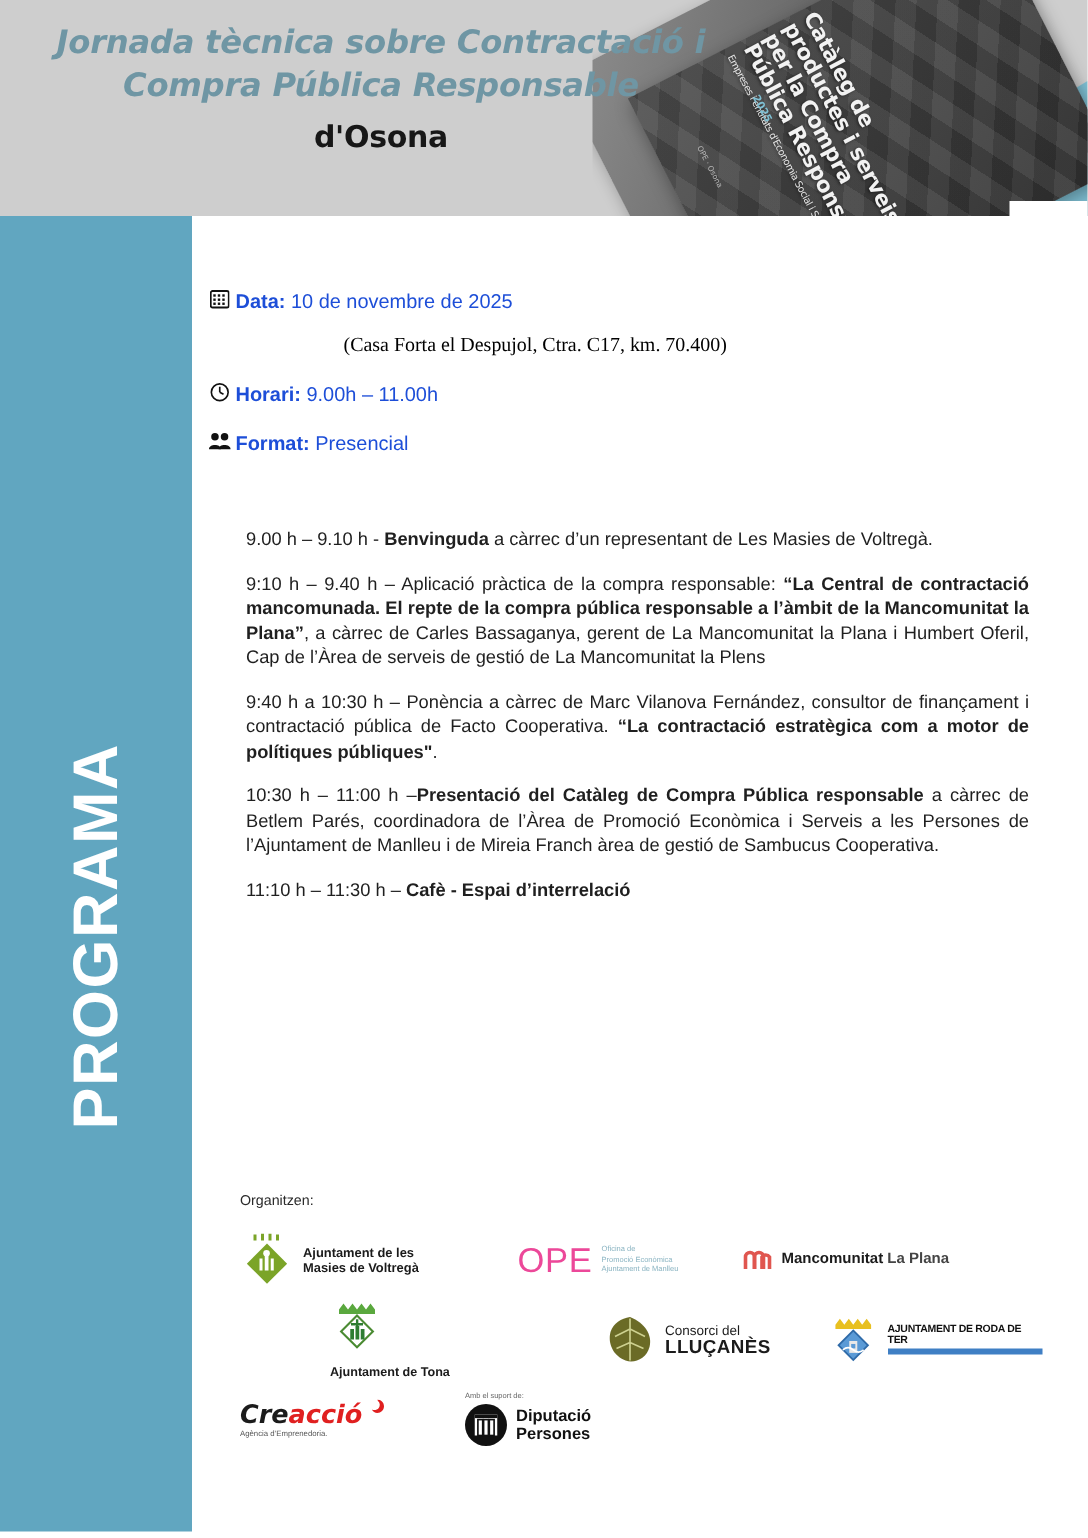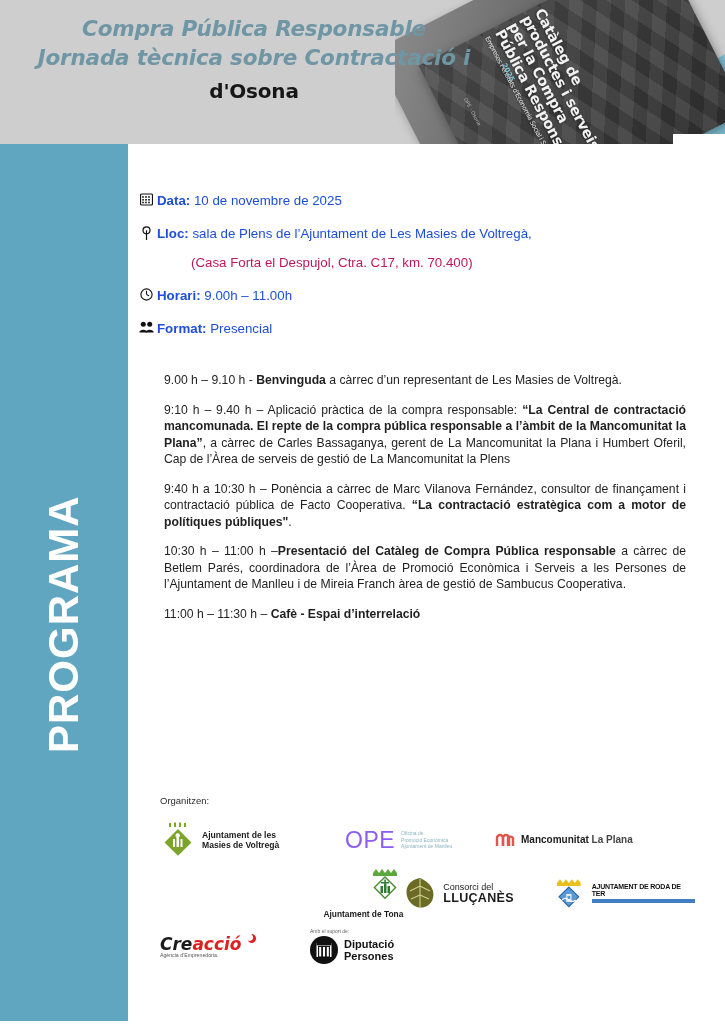--- a/index.html
+++ b/index.html
@@ -185,31 +185,32 @@
     min-width: 22px;
     display: flex;
     justify-content: center;
     align-items: center;
     padding-top: 1px;
   }
   .info-icon svg { display: block; }
   .info-text { flex: 1; }
   .info-text b { font-weight: bold; }
   .info-subline {
-    margin-left: 56px;
+    margin-left: 94px;
     font-size: 13.3px;
     line-height: 18px;
     margin-top: -4px;
     margin-bottom: 15px;
-    color: #be185d;
+    color: #000000;
+    font-family: Liberation Serif, serif;
   }
 
   
   .program {
-    margin-top: 34px;
+    margin-top: 46px;
     padding-left: 29px;
     padding-right: 9px;
   }
   .program p {
     margin: 0 0 13px 0;
     font-size: 12.2px;
     line-height: 16.5px;
     text-align: justify;
     color: #1f1f1f;
   }
@@ -241,21 +242,21 @@
     font-size: 8.6px;
     line-height: 10.5px;
     font-weight: bold;
     color: #1b1b1b;
   }
   .logo-txt .thin { font-weight: bold; color: #444; margin-top: 35px; }
 
   .mark { display:block; }
   .ope-txt {
     font-family: "Liberation Sans", sans-serif;
-    color: #8b5cf6;
+    color: #ec4899;
     font-size: 23px;
     font-weight: normal;
     letter-spacing: 0.5px;
     line-height: 23px;
   }
   .ope-sub { font-size: 5px; line-height: 6.4px; color: #8ab4c2; }
   .creaccio {
     font-family: "DejaVu Sans", sans-serif;
     font-style: italic;
     font-weight: bold;
@@ -287,22 +288,22 @@
       <span>productes i serveis</span><br>
       <span>per la Compra</span><br>
       <span>Pública Responsable</span>
       <span class="small">Empreses i entitats d'Economia Social i Solidària d'Osona</span>
     </div>
     <div class="booklet-year">2025</div>
     <div class="booklet-logos">OPE · Osona</div>
   </div>
 
   <div class="header-titles">
+    <div class="title-line">Jornada tècnica sobre Contractació i</div>
     <div class="title-line">Compra Pública Responsable</div>
-    <div class="title-line">Jornada tècnica sobre Contractació i</div>
     <div class="title-sub">d'Osona</div>
   </div>
 
   <div class="header-white-notch"></div>
 </div>
 
 <div class="sidebar">
   <div class="sidebar-label">PROGRAMA</div>
 </div>
 
@@ -321,29 +322,20 @@
           <rect x="5.2" y="6" width="1.6" height="1.6" fill="#111"></rect>
           <rect x="8.2" y="6" width="1.6" height="1.6" fill="#111"></rect>
           <rect x="2.2" y="8.7" width="1.6" height="1.6" fill="#111"></rect>
           <rect x="5.2" y="8.7" width="1.6" height="1.6" fill="#111"></rect>
           <rect x="8.2" y="8.7" width="1.6" height="1.6" fill="#111"></rect>
         </svg>
       </span>
       <span class="info-text"><b>Data:</b><span> 10 de novembre de 2025</span></span>
     </div>
 
-    <div class="info-row">
-      <span class="info-icon">
-        <svg width="13" height="15" viewBox="0 0 13 15">
-          <circle cx="6.5" cy="4.3" r="3.5" fill="none" stroke="#111" stroke-width="1.2"></circle>
-          <line x1="6.5" y1="4.3" x2="6.5" y2="14" stroke="#111" stroke-width="1.2"></line>
-        </svg>
-      </span>
-      <span class="info-text"><b>Lloc:</b><span> sala de Plens de l’Ajuntament de Les Masies de Voltregà,</span></span>
-    </div>
 
     <div class="info-subline">(Casa Forta el Despujol, Ctra. C17, km. 70.400)</div>
 
     <div class="info-row">
       <span class="info-icon">
         <svg width="13" height="13" viewBox="0 0 13 13">
           <circle cx="6.5" cy="6.5" r="5.6" fill="none" stroke="#111" stroke-width="1.1"></circle>
           <line x1="6.5" y1="6.5" x2="6.5" y2="2.8" stroke="#111" stroke-width="1.1"></line>
           <line x1="6.5" y1="6.5" x2="9" y2="7.8" stroke="#111" stroke-width="1.1"></line>
         </svg>
@@ -363,21 +355,21 @@
       <span class="info-text"><b>Format:</b><span> Presencial</span></span>
     </div>
 
   </div>
 
   <div class="program" id="program-container">
       <p><span>9.00 h – 9.10 h -  </span><b>Benvinguda</b><span> a càrrec d’un representant de Les Masies de Voltregà.</span></p>
       <p><span>9:10 h – 9.40 h – Aplicació pràctica de la compra responsable: </span><b>“La Central de contractació mancomunada. El repte de la compra pública responsable a l’àmbit de la Mancomunitat la Plana”</b><span>, a càrrec de Carles Bassaganya, gerent de La Mancomunitat la Plana  i Humbert Oferil, Cap de l’Àrea de serveis de gestió de La Mancomunitat la Plens</span></p>
       <p><span>9:40 h a 10:30 h – Ponència a càrrec de Marc Vilanova Fernández, consultor de finançament i contractació pública de Facto Cooperativa. </span><b>“La contractació estratègica com a motor de polítiques públiques"</b><span>.</span></p>
       <p><span>10:30 h – 11:00 h –</span><b>Presentació del Catàleg de Compra Pública responsable</b><span> a càrrec de Betlem Parés, coordinadora de l’Àrea de Promoció Econòmica i Serveis a les Persones de l’Ajuntament de Manlleu i de Mireia Franch àrea de gestió de Sambucus Cooperativa.</span></p>
-      <p class="last"><span>11:00 h – 11:30 h – </span><b>Cafè - Espai d’interrelació</b></p>
+      <p class="last"><span>11:10 h – 11:30 h – </span><b>Cafè - Espai d’interrelació</b></p>
     </div>
 
 </div>
 
 <div class="logos-block">
 
   <div class="organitzen">Organitzen:</div>
 
   <div class="logo-row">
     <div class="logo" style="width:185px">
@@ -411,21 +403,21 @@
         <path d="M8 14 V6 a3 3 0 0 1 6 0 V14" fill="none" stroke="#e0564f" stroke-width="2.4"></path>
         <path d="M13 14 V6 a3 3 0 0 1 5 0 V14" fill="none" stroke="#e0564f" stroke-width="2.4"></path>
       </svg>
       <div class="logo-txt" style="font-size:10px">
         <span>Mancomunitat</span><span class="thin"> La Plana</span>
       </div>
     </div>
   </div>
 
   <div class="logo-row" style="margin-top:6px">
-    <div class="logo" style="width:185px; padding-left:60px; flex-direction:column; align-items:flex-end">
+    <div class="logo" style="width:185px; padding-left:60px; flex-direction:column; align-items:flex-start">
       <svg class="mark" width="36" height="34" viewBox="0 0 36 34">
         <path d="M6 6 l3-4 3 4 3-4 3 4 3-4 3 4 3-4 3 4 v3 H6 z" fill="#5aa83e"></path>
         <rect x="18" y="10" width="15" height="15" transform="rotate(45 18 10)" fill="#ffffff" stroke="#4b8b33" stroke-width="1.4"></rect>
         <path d="M13.5 19 h2.5 v7 h-2.5 z M17 17 h2.5 v9 H17 z M20.5 19 h2.5 v7 h-2.5 z" fill="#2e7d32"></path>
         <path d="M14 15 h8 v1.6 h-8 z M17.3 12.5 h1.6 v6 h-1.6 z" fill="#2e7d32"></path>
       </svg>
       <div class="tona-txt">Ajuntament de Tona</div>
     </div>
 
     <div class="logo" style="width:150px">

